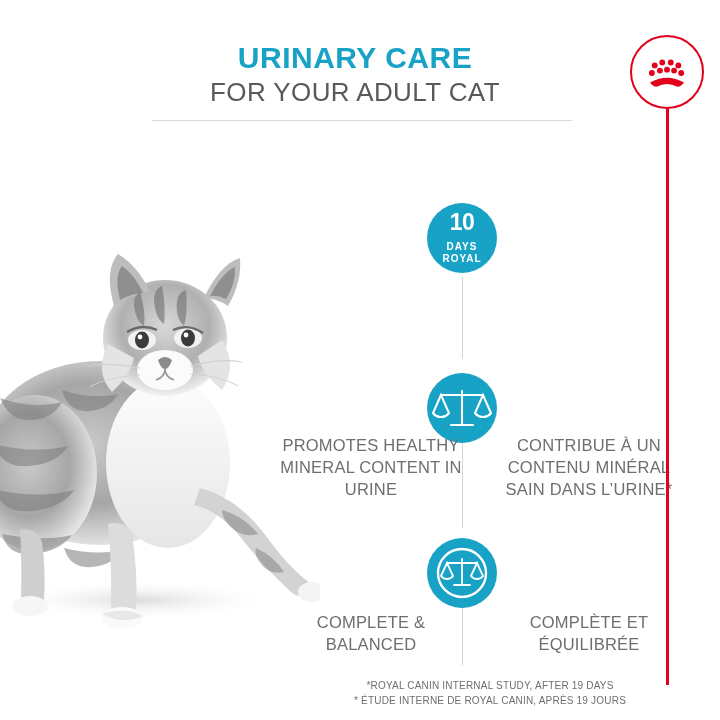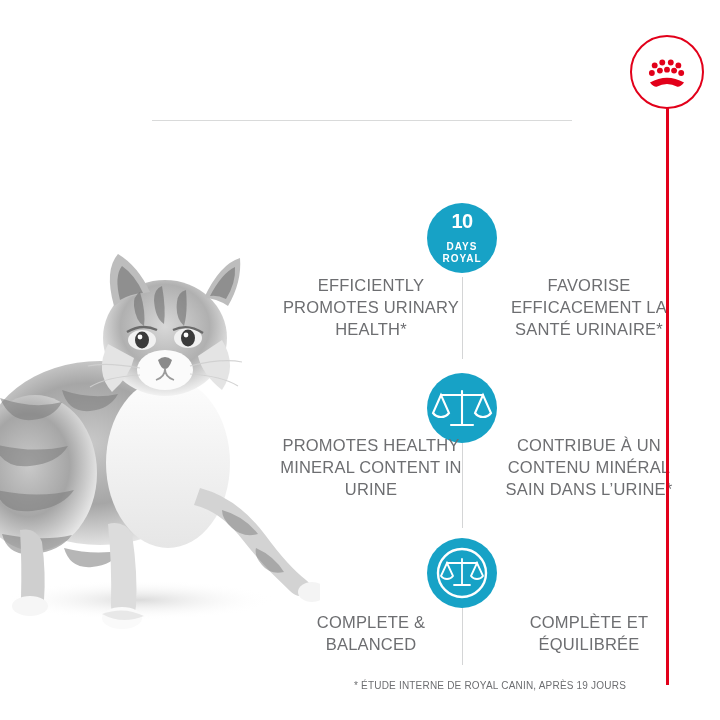--- a/index.html
+++ b/index.html
@@ -114,21 +114,21 @@
   .icon-days   { top: 203px; }
   .icon-scales { top: 373px; }
   .icon-ring   { top: 538px; }
 
   .days-number {
     position: absolute;
     left: 0; right: 0;
     top: 8px;
     text-align: center;
     color: #ffffff;
-    font-size: 20px;
+    font-size: 23px;
     font-weight: bold;
     letter-spacing: -0.5px;
     line-height: 1;
   }
   .days-label {
     position: absolute;
     left: 0; right: 0;
     top: 38px;
     text-align: center;
     color: #ffffff;
@@ -293,38 +293,38 @@
         <circle cx="21" cy="38" r="3.1"></circle>
         <circle cx="29.5" cy="35.5" r="3.1"></circle>
         <circle cx="37" cy="34.5" r="3.1"></circle>
         <circle cx="44.5" cy="35.5" r="3.1"></circle>
         <circle cx="52" cy="38" r="3.1"></circle>
         <path d="M19 48 q18 -10 36 0 q-4 5 -7 4.6 q-11 -6 -22 0 q-3 0.4 -7 -4.6z"></path>
       </g>
     </svg>
   </div>
 
+  <div class="heading-block">
+    <div class="title-primary">URINARY CARE</div>
+    <div class="title-secondary">FOR YOUR ADULT CAT</div>
+  </div>
 
   <div class="lang-divider"></div>
 
 
   <div class="benefit-icon icon-days">
     <div class="days-number">10</div>
     <div class="days-label">
       <div>DAYS</div>
       <div>ROYAL</div>
     </div>
   </div>
 
   <div class="col-divider cd-1"></div>
 
-  <div class="benefit-row row-1">
-    <div class="benefit-col en">EFFICIENTLY PROMOTES URINARY HEALTH*</div>
-    <div class="benefit-col fr">FAVORISE EFFICACEMENT LA SANTÉ URINAIRE*</div>
-  </div>
 
   <div class="benefit-icon icon-scales">
     <svg viewBox="0 0 70 70" xmlns="http://www.w3.org/2000/svg">
       <g stroke="#ffffff" stroke-width="2.1" fill="none" stroke-linecap="round">
         <line x1="35" y1="18" x2="35" y2="52"></line>
         <line x1="14" y1="22" x2="56" y2="22"></line>
         <line x1="24" y1="52" x2="46" y2="52"></line>
         <path d="M14 22 L6 40 a10 10 0 0 0 16 0 z"></path>
         <path d="M56 22 L48 40 a10 10 0 0 0 16 0 z"></path>
       </g>
@@ -352,16 +352,17 @@
   </div>
 
   <div class="col-divider cd-3"></div>
 
   <div class="benefit-row row-3">
     <div class="benefit-col en">COMPLETE &amp; BALANCED</div>
     <div class="benefit-col fr">COMPLÈTE ET ÉQUILIBRÉE</div>
   </div>
 
   <div class="footnotes">
+    <div>*ROYAL CANIN INTERNAL STUDY, AFTER 19 DAYS</div>
     <div>* ÉTUDE INTERNE DE ROYAL CANIN, APRÈS 19 JOURS</div>
   </div>
 
 </div>
 
 </body></html>

